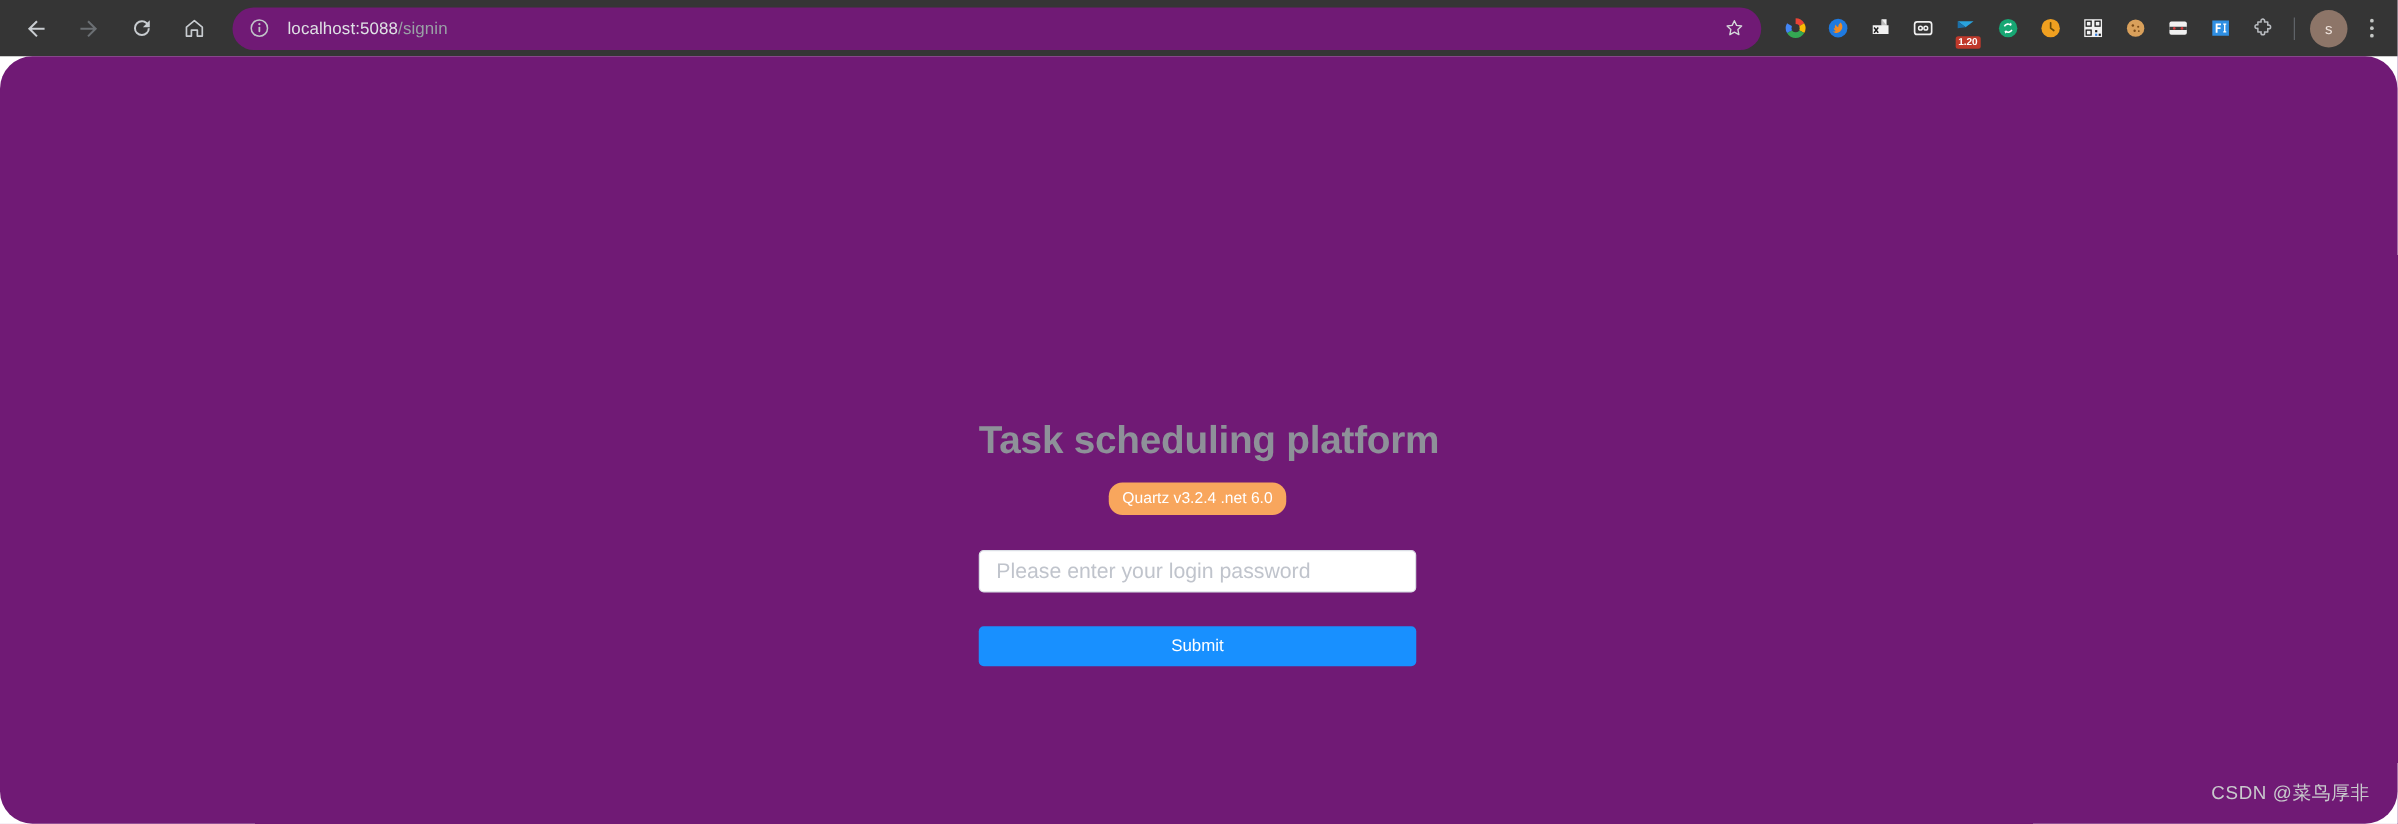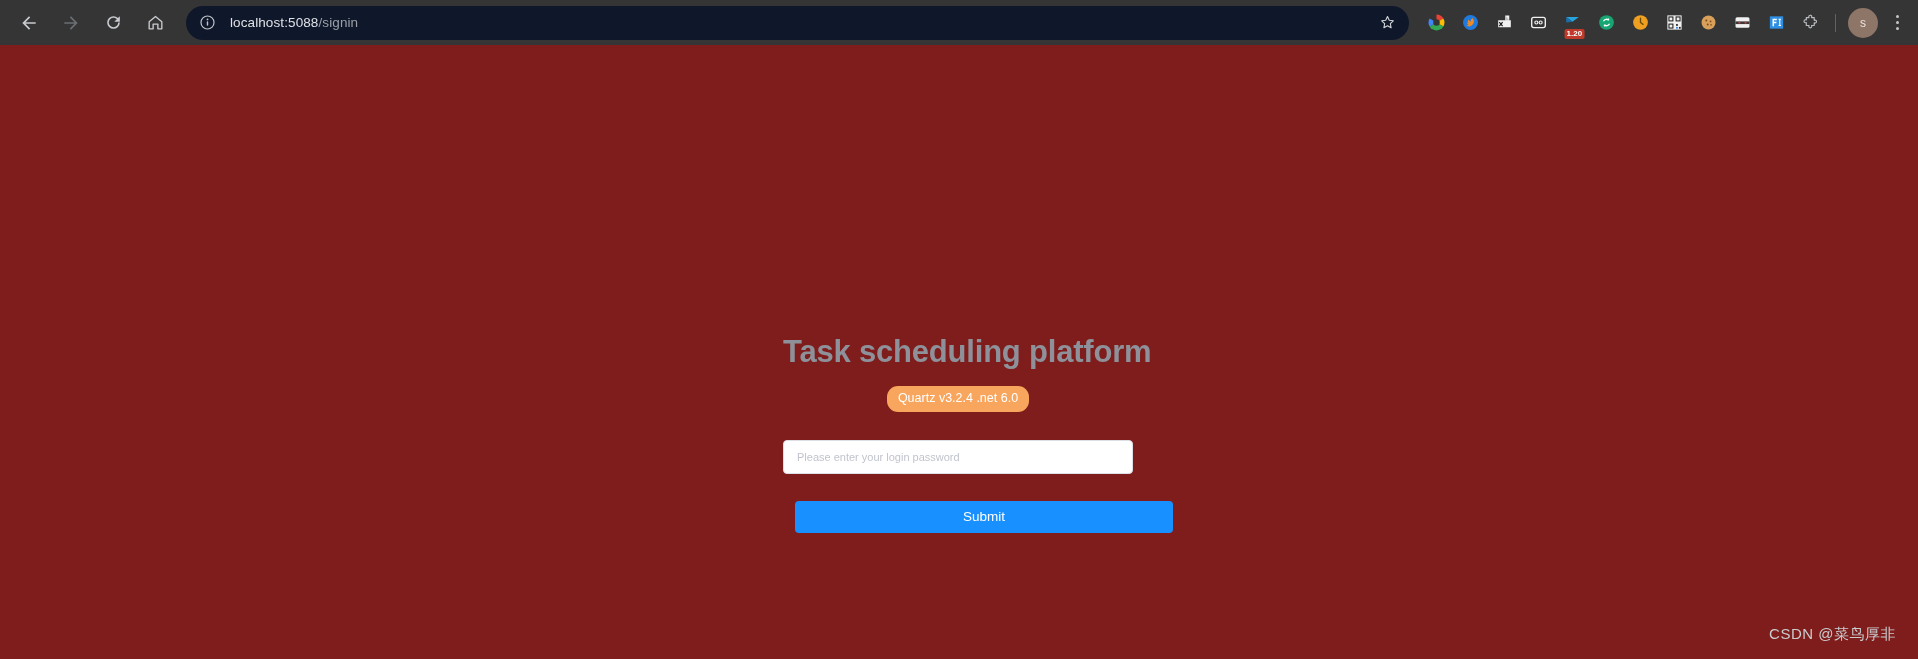--- a/index.html
+++ b/index.html
@@ -34,21 +34,21 @@
     border-radius: 50%;
     flex: none;
   }
   .nav-btn svg { display: block; }
 
   #url-pill {
     flex: 1 1 auto;
     height: 34px;
     margin-left: 10px;
     margin-right: 4px;
-    background: #0f172a;
+    background: #701a75;
     border-radius: 17px;
     display: flex;
     align-items: center;
     padding: 0 6px 0 10px;
     min-width: 0;
   }
 
   #site-info-icon {
     width: 22px; height: 22px;
     flex: none;
@@ -141,22 +141,23 @@
     border-radius: 50%;
     display: block;
   }
 
   
   #page-viewport {
     position: absolute;
     top: 45px; left: 0;
     width: 1918px;
     height: 614px;
-    background: #7f1d1d;
+    background: #701a75;
     overflow: hidden;
+    border-radius: 26px;
   }
 
   #signin-card {
     position: absolute;
     left: 783px;
     top: 288px;
     width: 350px;
     text-align: center;
   }
 
@@ -185,42 +186,41 @@
     white-space: nowrap;
   }
 
   #password-input {
     margin-top: 28px;
     width: 350px;
     height: 34px;
     border: 1px solid #dcdfe6;
     border-radius: 4px;
     background: #ffffff;
-    font-size: 11px;
+    font-size: 17px;
     color: #606266;
     padding: 0 13px;
     outline: none;
     display: block;
     font-family: "Liberation Sans", sans-serif;
   }
   #password-input::placeholder { color: #c0c4cc; }
 
   #submit-button {
     margin-top: 27px;
-    width: 378px;
+    width: 350px;
     height: 32px;
     background: #1890ff;
     border: none;
     border-radius: 4px;
     color: #ffffff;
     font-size: 13.5px;
     cursor: pointer;
     display: block;
     font-family: "Liberation Sans", sans-serif;
-    margin-left: 12px;
   }
 
   #watermark {
     position: absolute;
     right: 22px;
     bottom: 15px;
     font-size: 15px;
     color: #c9cbcd;
     white-space: nowrap;
     letter-spacing: .5px;

